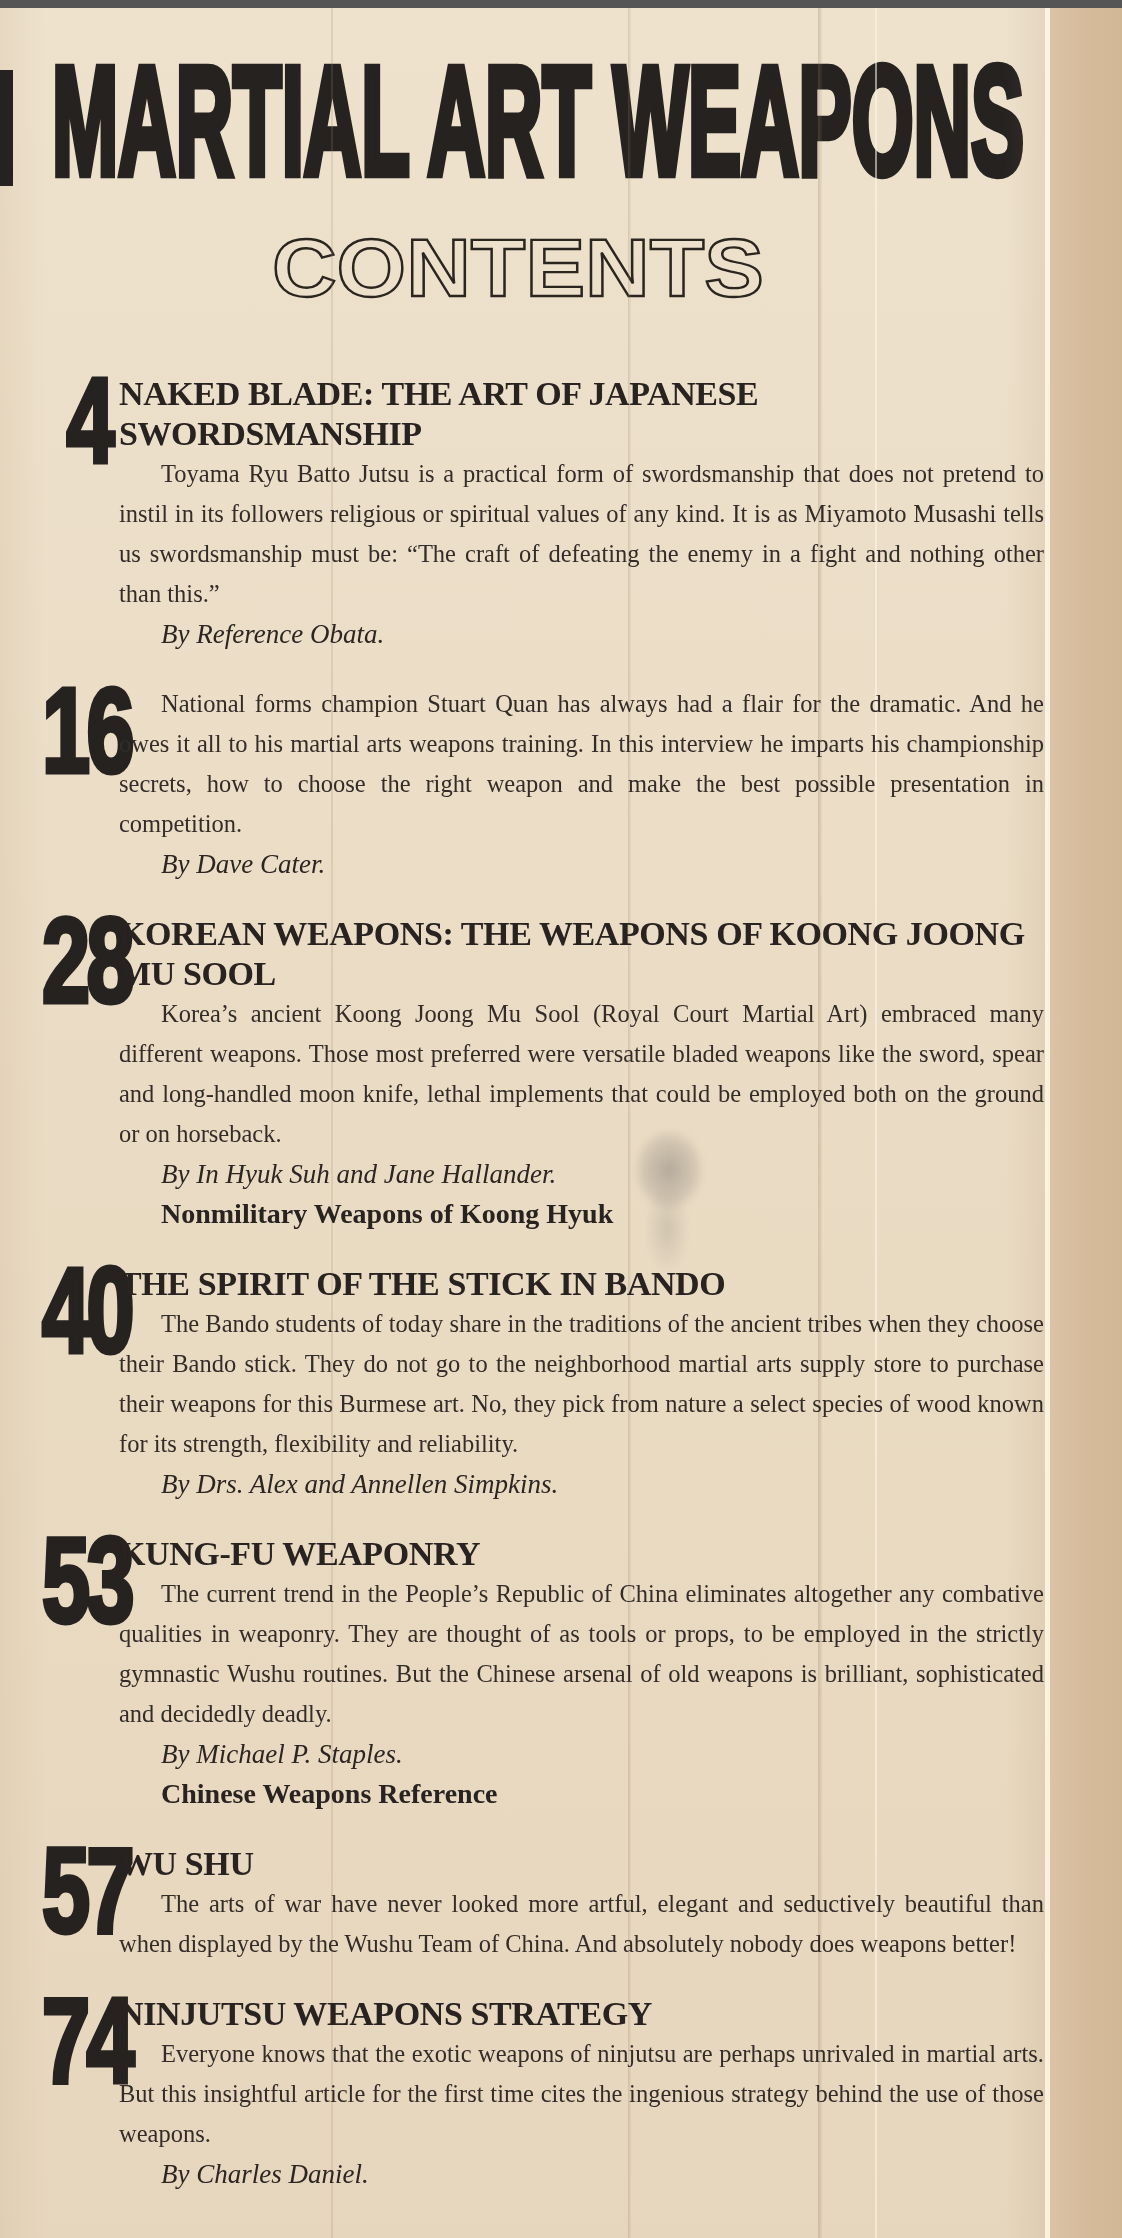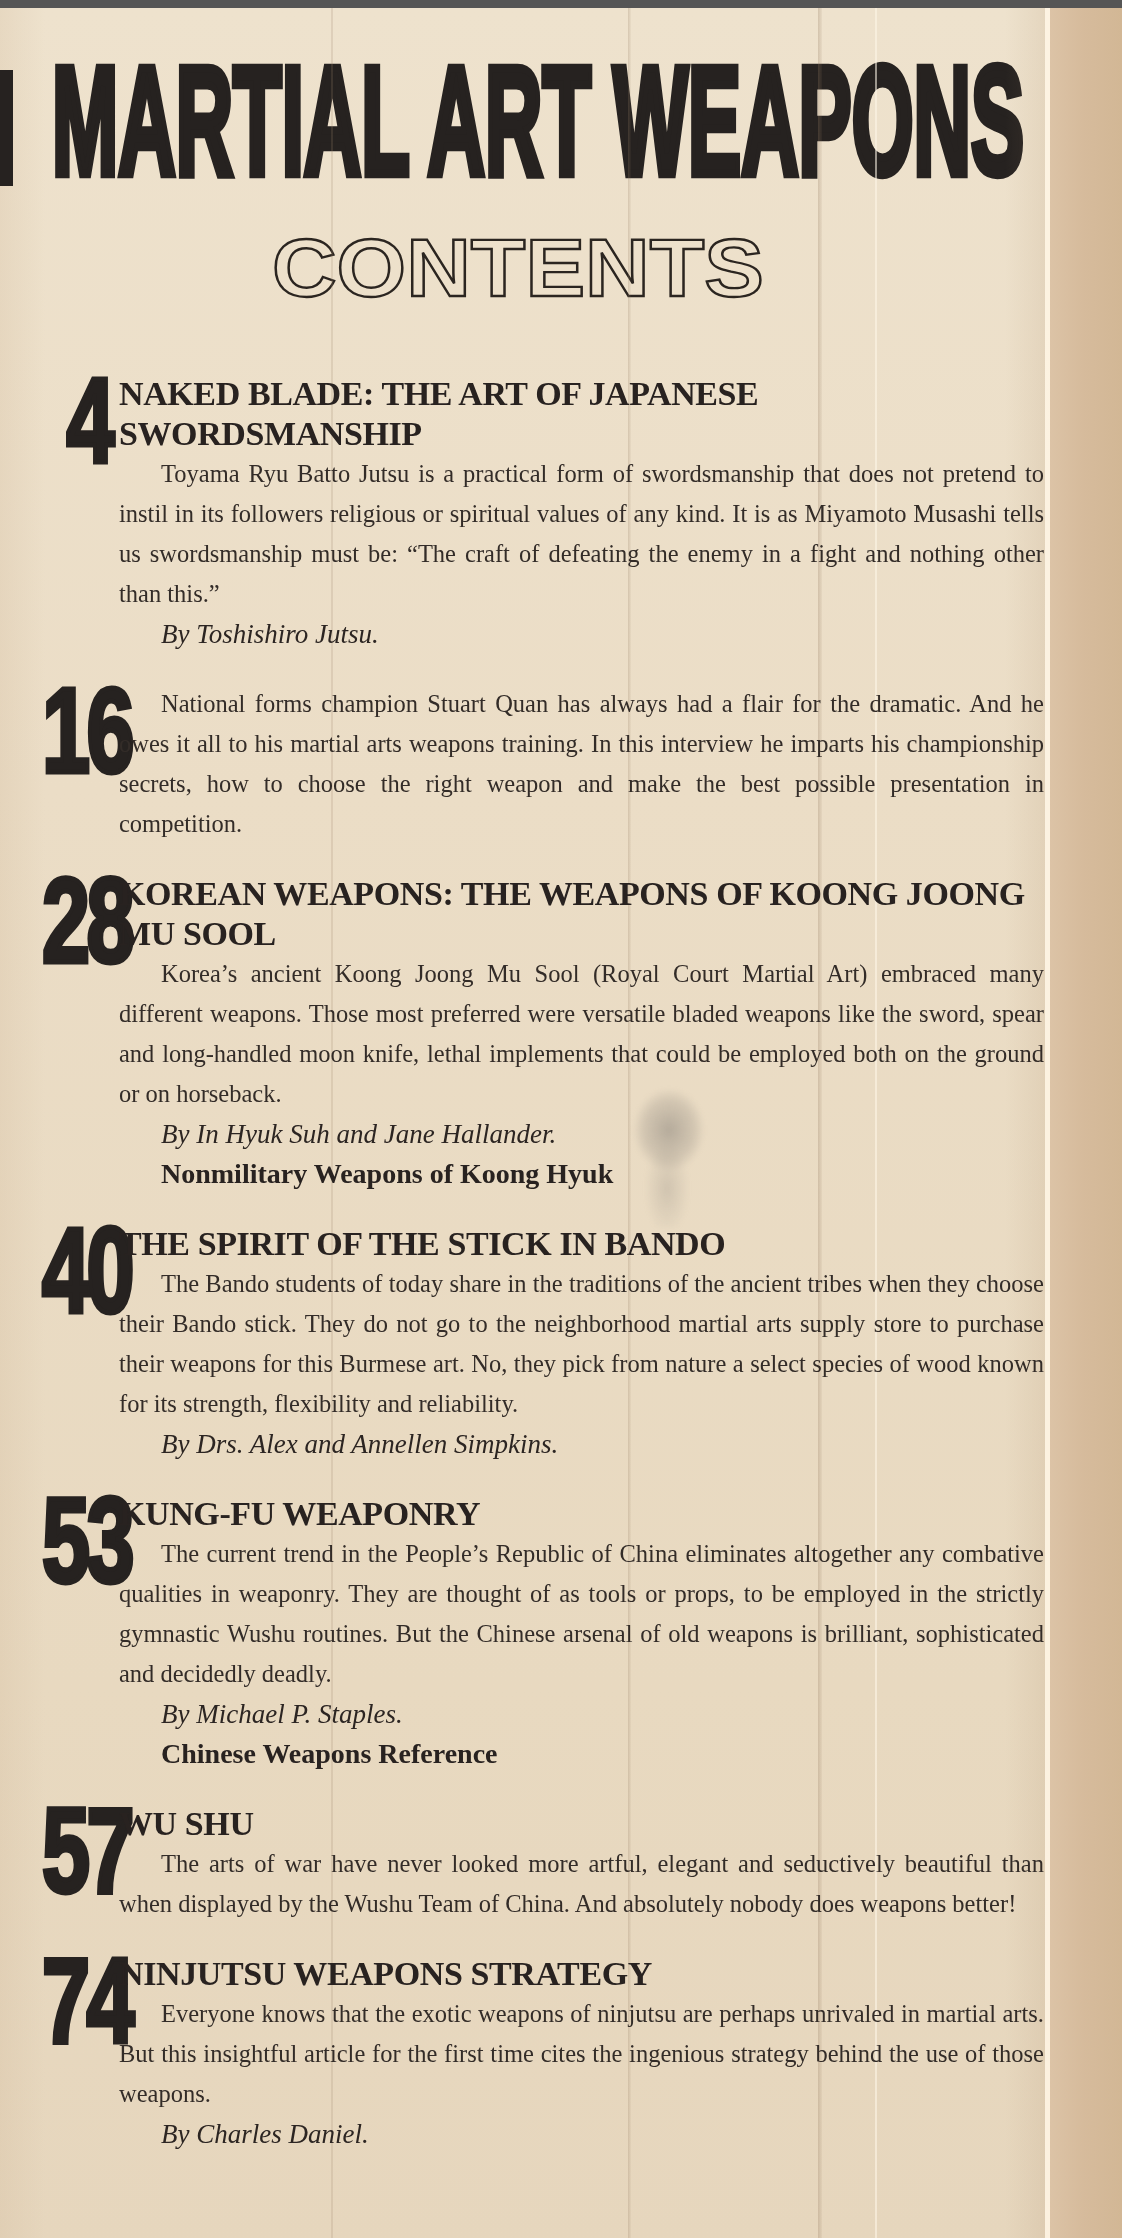--- a/index.html
+++ b/index.html
@@ -128,31 +128,32 @@
 
   <main>
 
     <article class="entry">
       <div class="pagenum">
         <span>4</span>
       </div>
       <div class="entry-text">
         <h2>NAKED BLADE: THE ART OF JAPANESE SWORDSMANSHIP</h2>
         <p class="body">Toyama Ryu Batto Jutsu is a practical form of swordsmanship that does not pretend to instil in its followers religious or spiritual values of any kind. It is as Miyamoto Musashi tells us swordsmanship must be: “The craft of defeating the enemy in a fight and nothing other than this.”</p>
-        <p class="byline">By Toshishiro Jutsu.</p>
+        <p class="byline">By Reference Obata.</p>
         <p class="subitem"></p>
       </div>
     </article>
 
     <article class="entry">
       <div class="pagenum">
         <span>16</span>
       </div>
       <div class="entry-text">
         <p class="body">National forms champion Stuart Quan has always had a flair for the dramatic. And he owes it all to his martial arts weapons training. In this interview he imparts his championship secrets, how to choose the right weapon and make the best possible presentation in competition.</p>
+        <p class="byline">By Dave Cater.</p>
         <p class="subitem"></p>
       </div>
     </article>
 
     <article class="entry">
       <div class="pagenum">
         <span>28</span>
       </div>
       <div class="entry-text">
         <h2>KOREAN WEAPONS: THE WEAPONS OF KOONG JOONG MU SOOL</h2>

